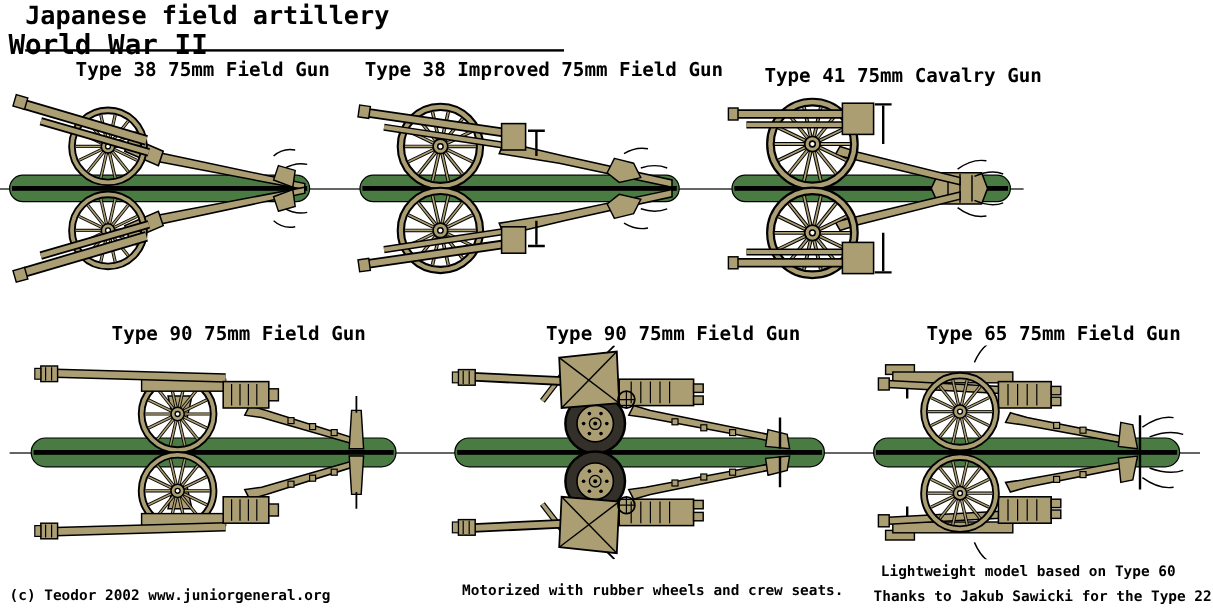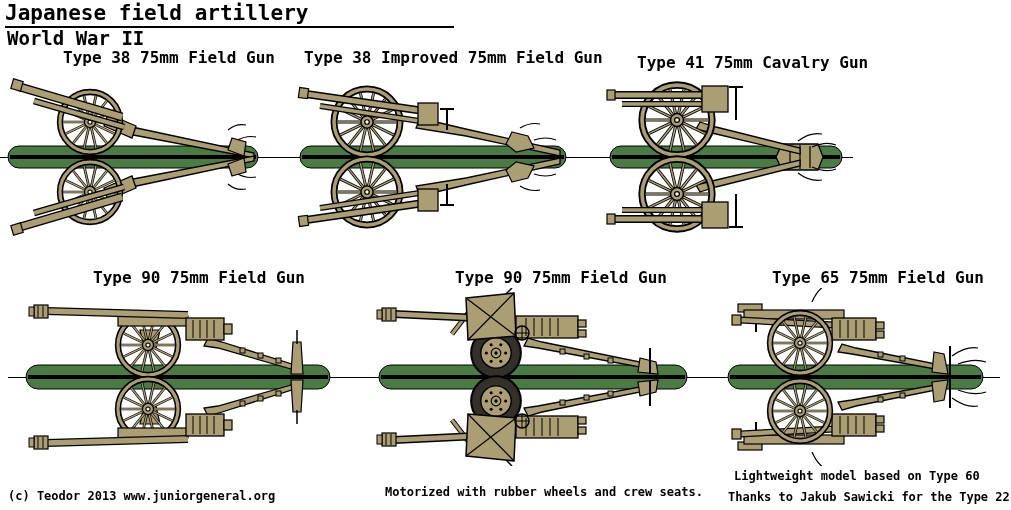--- a/index.html
+++ b/index.html
@@ -2,23 +2,23 @@
 <html><head>
 <meta charset="utf-8">
 <style>
   html,body{margin:0;padding:0;}
   body{
     width:1011px;height:510px;background:#ffffff;position:relative;overflow:hidden;
     font-family:"DejaVu Sans Mono","Liberation Mono",monospace;
     font-weight:bold;color:#000;
   }
   .abs{position:absolute;}
-  .title-wrap{left:5px;top:2px;width:449px;border-bottom:2px solid #000;padding-bottom:2px;}
+  .title-wrap{left:21px;top:2px;width:449px;border-bottom:2px solid #000;padding-bottom:17px;}
   .title{font-size:21px;line-height:22px;white-space:pre;}
-  .subtitle{left:7px;top:27px;font-size:19px;line-height:22px;white-space:pre;}
+  .subtitle{left:7px;top:27px;font-size:23px;line-height:22px;white-space:pre;}
   .fig-label{font-size:16px;line-height:14px;white-space:pre;}
   .note{font-size:12px;line-height:13px;white-space:pre;}
   .foot{font-size:12px;line-height:13px;white-space:pre;}
   .rowline{height:1px;background:#000;}
   svg{display:block;}
 </style>
 </head>
 <body>
 
 <svg width="0" height="0" style="position:absolute" aria-hidden="true">
@@ -247,14 +247,14 @@
     <rect x="876" y="322" width="8" height="7" fill="#AC9E73" stroke="#000" stroke-width="1.2"></rect>
     <rect x="876" y="331" width="8" height="7" fill="#AC9E73" stroke="#000" stroke-width="1.2"></rect>
     <use href="#wheel" transform="translate(800,343) scale(0.79)"></use>
   </g>
   <use href="#g6" transform="matrix(1,0,0,-1,0,754)"></use>
 </svg>
 
 <div class="abs note" style="left:385px;top:486px">Motorized with rubber wheels and crew seats.</div>
 <div class="abs note" style="left:734px;top:470px">Lightweight model based on Type 60</div>
 
-<div class="abs foot" style="left:8px;top:490px">(c) Teodor 2013 www.juniorgeneral.org</div>
+<div class="abs foot" style="left:8px;top:490px">(c) Teodor 2002 www.juniorgeneral.org</div>
 <div class="abs foot" style="left:728px;top:491px">Thanks to Jakub Sawicki for the Type 22</div>
 
 </body></html>

